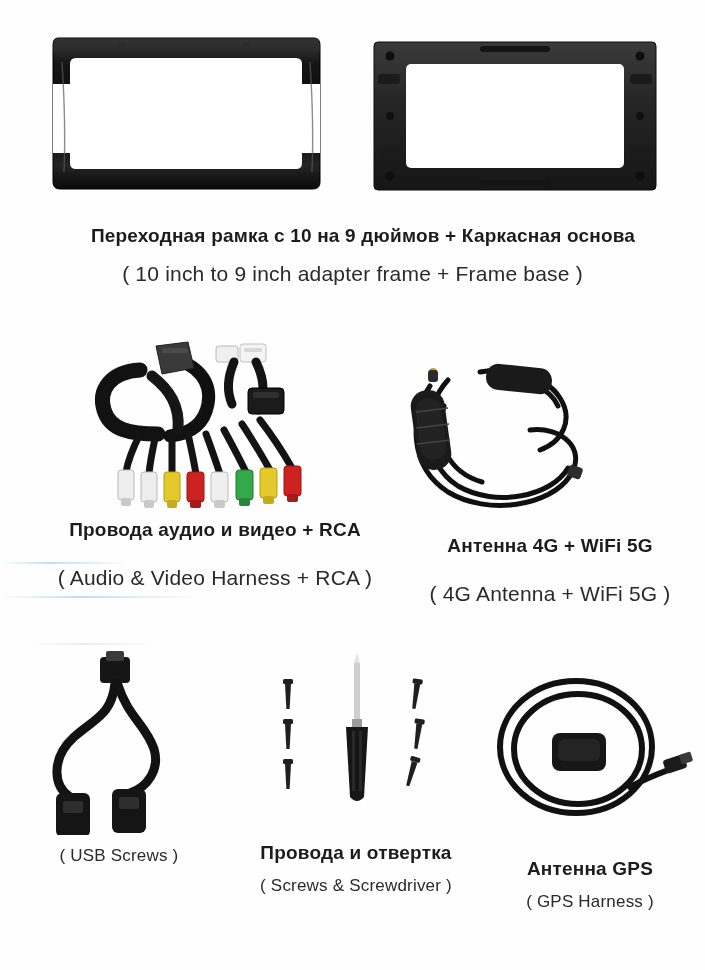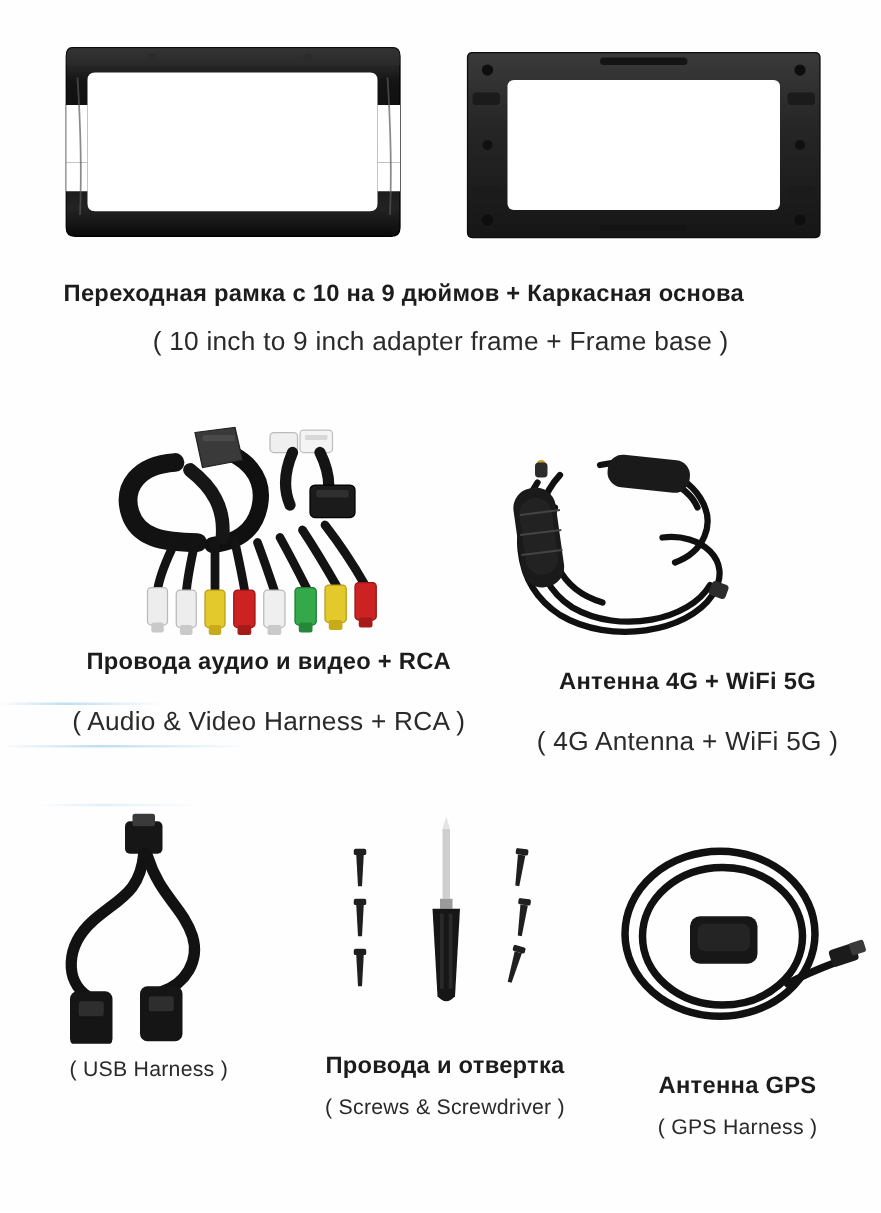--- a/index.html
+++ b/index.html
@@ -65,20 +65,21 @@
     left: 372px;
     top: 6px;
     width: 286px;
     height: 162px;
   }
   .frames-caption-ru {
     position: absolute;
     top: 224px;
     left: 0;
     width: 646px;
+    padding-left: 40px;
   }
   .frames-caption-en {
     position: absolute;
     top: 260px;
     left: 0;
     width: 705px;
   }
 
   
   .section-two {
@@ -313,21 +314,21 @@
             <path d="M110 40 C120 72 138 80 146 104 C152 124 140 142 122 148"></path>
           </g>
 
           <rect x="48" y="148" width="34" height="44" rx="6" fill="#151515"></rect>
           <rect x="55" y="156" width="20" height="12" rx="2" fill="#2e2e2e"></rect>
 
           <rect x="104" y="144" width="34" height="44" rx="6" fill="#151515"></rect>
           <rect x="111" y="152" width="20" height="12" rx="2" fill="#2e2e2e"></rect>
         </svg>
       </div>
-      <div class="caption-en">( USB Harness )</div>
+      <div class="caption-en">( USB Screws )</div>
     </div>
 
     <div class="cell cell-screws">
       <div class="img-box">
         <svg viewBox="0 0 256 190" width="256" height="190">
 
           <g>
             <path d="M126 18 L132 18 L132 74 L126 74 Z" fill="#cfcfcf"></path>
             <path d="M126 18 L132 18 L129 8 Z" fill="#e4e4e4"></path>
             <rect x="124" y="74" width="10" height="8" fill="#9a9a9a"></rect>

